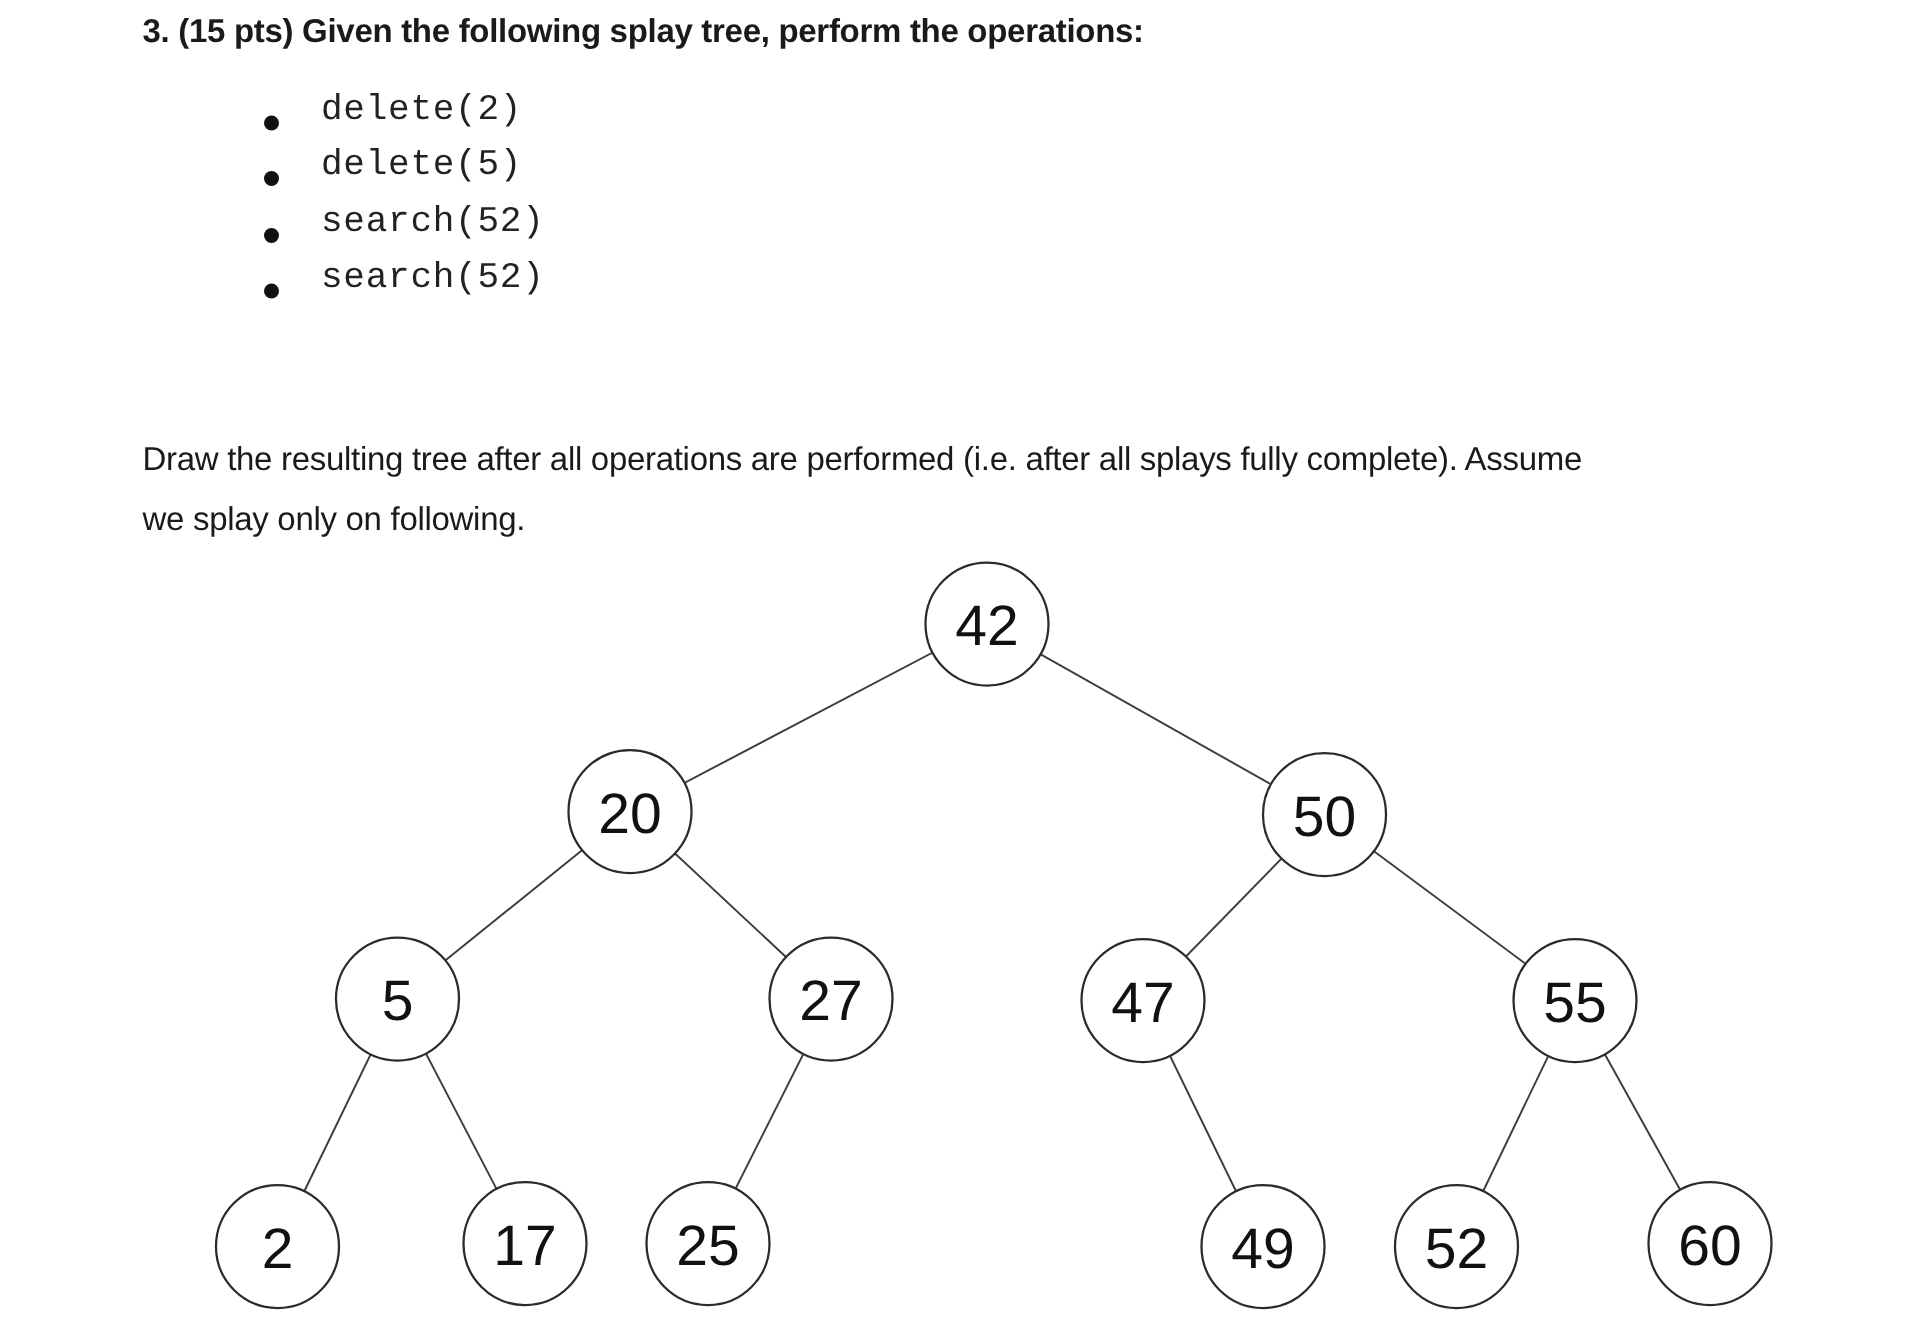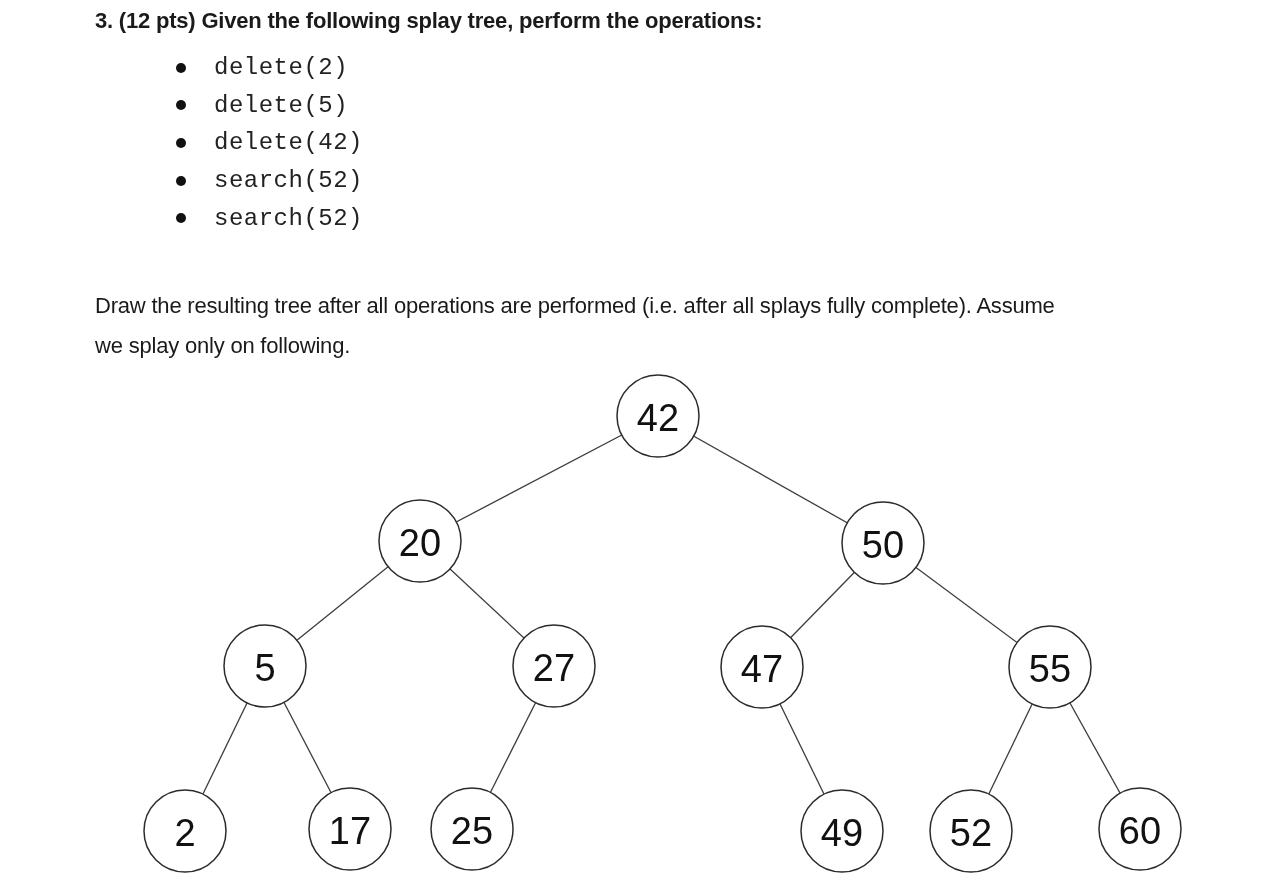--- a/index.html
+++ b/index.html
@@ -27,21 +27,21 @@
   .operations {
     position: absolute;
     left: 176px;
     top: 49px;
     margin: 0;
     padding: 0;
     list-style: none;
   }
   .operations li {
     display: flex;
-    align-items: center;
+    align-items: flex-end;
     height: 37.6px;
   }
   .bullet-dot {
     width: 10px;
     height: 10px;
     border-radius: 50%;
     background: #111111;
     margin-right: 28px;
     flex: 0 0 auto;
   }
@@ -74,34 +74,30 @@
   }
   .tree-svg text {
     font-family: "Liberation Sans", sans-serif;
     font-size: 38px;
     fill: #111111;
   }
 </style>
 </head>
 <body>
 
-<div class="question-header">3. (12 pts) Given the following splay tree, perform the operations:</div>
+<div class="question-header">3. (15 pts) Given the following splay tree, perform the operations:</div>
 
 <ul class="operations">
     <li>
       <span class="bullet-dot"></span>
       <span class="op-label">delete(2)</span>
     </li>
     <li>
       <span class="bullet-dot"></span>
       <span class="op-label">delete(5)</span>
-    </li>
-    <li>
-      <span class="bullet-dot"></span>
-      <span class="op-label">delete(42)</span>
     </li>
     <li>
       <span class="bullet-dot"></span>
       <span class="op-label">search(52)</span>
     </li>
     <li>
       <span class="bullet-dot"></span>
       <span class="op-label">search(52)</span>
     </li>
   </ul>

